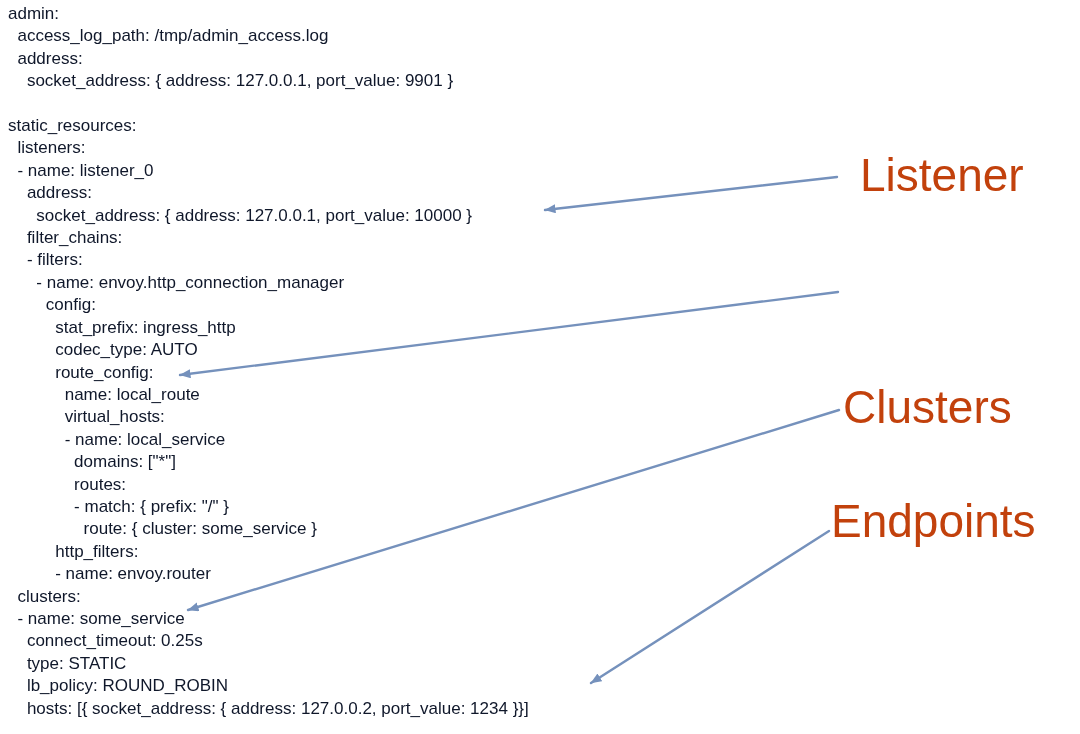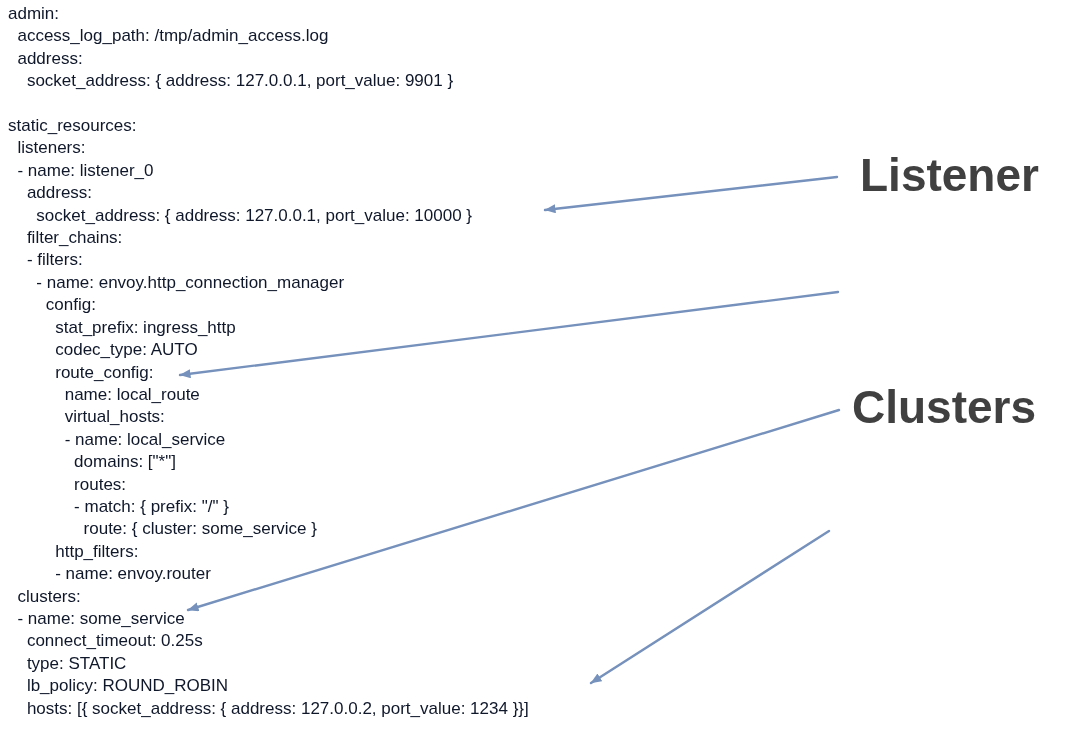--- a/index.html
+++ b/index.html
@@ -28,27 +28,27 @@
     line-height: 22.4px;
     color: #0f172a;
     white-space: pre;
     letter-spacing: 0;
   }
   .callout-label {
     position: absolute;
     font-family: "Liberation Sans", sans-serif;
     font-size: 46px;
     line-height: 55px;
-    font-weight: 700;
-    color: #404040;
+    font-weight: 400;
+    color: #c2410c;
     white-space: nowrap;
   }
   .label-listener  { left: 860px; top: 148px; }
   .label-routes    { left: 866px; top: 262px; }
-  .label-clusters  { left: 843px; top: 380px; margin-left: 9px; }
+  .label-clusters  { left: 843px; top: 380px; }
   .label-endpoints { left: 831px; top: 494px; }
   svg.arrows {
     position: absolute;
     left: 0;
     top: 0;
     width: 1080px;
     height: 734px;
     pointer-events: none;
   }
   svg.arrows line {
@@ -104,14 +104,15 @@
     <line x1="838" y1="292" x2="180" y2="375" marker-end="url(#arrowhead)" stroke="#7591bc"></line>
     <line x1="839" y1="410" x2="188" y2="610" marker-end="url(#arrowhead)" stroke="#7591bc"></line>
     <line x1="829" y1="531" x2="591" y2="683" marker-end="url(#arrowhead)" stroke="#7591bc"></line>
   </svg>
 
   <div class="callout-label label-listener">Listener</div>
 
 
   <div class="callout-label label-clusters">Clusters</div>
 
+  <div class="callout-label label-endpoints">Endpoints</div>
 
 </div>
 
 </body></html>

